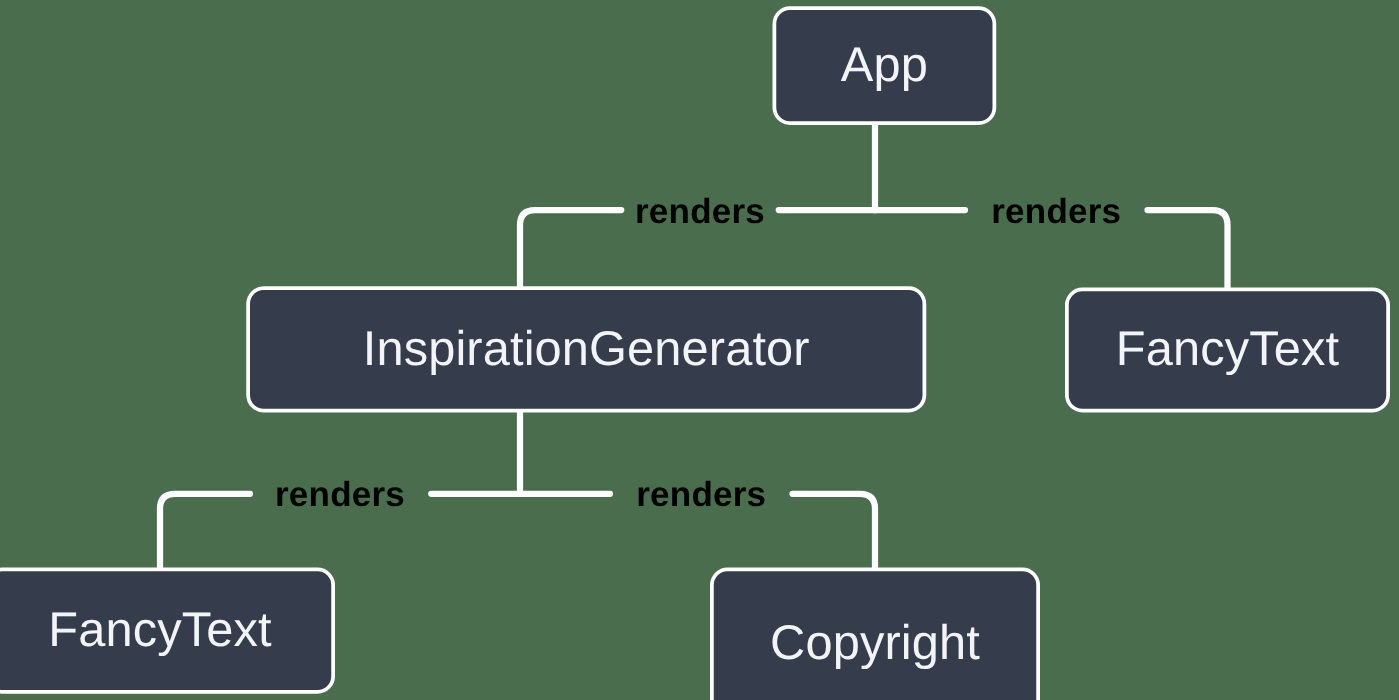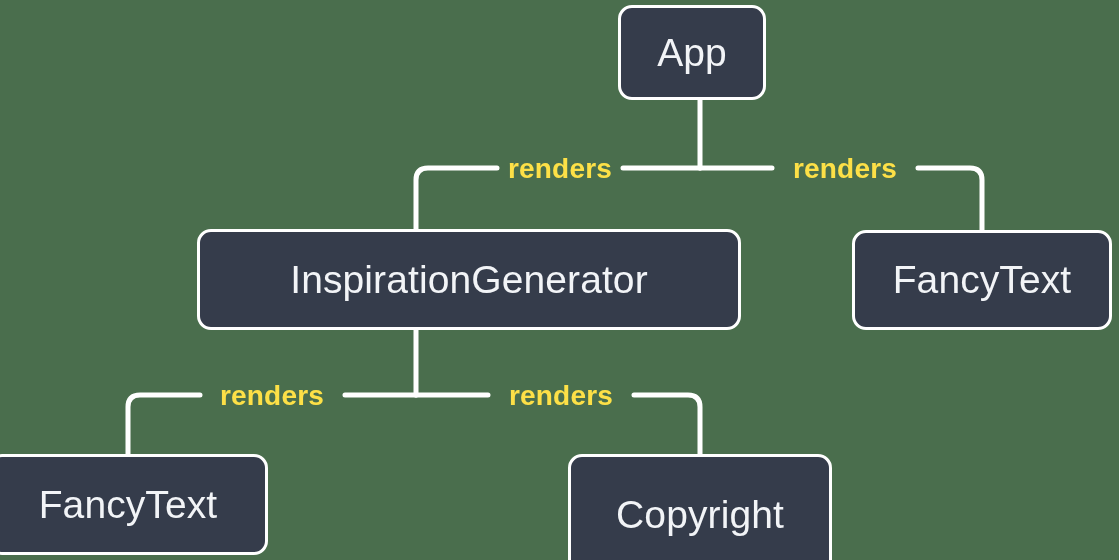--- a/index.html
+++ b/index.html
@@ -36,21 +36,21 @@
     align-items: center;
     justify-content: center;
     font-size: 39px;
     font-weight: 400;
     letter-spacing: 0.1px;
     white-space: nowrap;
     z-index: 2;
   }
   .edge-label {
     position: absolute;
-    color: #fde047;
+    color: #000000;
     font-size: 28px;
     font-weight: 700;
     letter-spacing: 0.2px;
     white-space: nowrap;
     transform: translate(-50%, -50%);
     z-index: 3;
   }
 </style>
 </head>
 <body>
@@ -67,21 +67,21 @@
       <path d="M 700 168 L 772 168 M 918 168 L 970 168 Q 982 168 982 180 L 982 230"></path>
 
       <path d="M 416 330 L 416 395"></path>
 
       <path d="M 416 395 L 345 395 M 200 395 L 140 395 Q 128 395 128 407 L 128 454"></path>
 
       <path d="M 416 395 L 488 395 M 634 395 L 688 395 Q 700 395 700 407 L 700 454"></path>
     </g>
   </svg>
 
-  <div class="node" style="left:618px; top:5px; width:148px; height:95px;">
+  <div class="node" style="left:618px; top:5px; width:179px; height:95px;">
     <span>App</span>
   </div>
 
   <div class="node" style="left:197px; top:229px; width:544px; height:101px;">
     <span>InspirationGenerator</span>
   </div>
 
   <div class="node" style="left:852px; top:230px; width:260px; height:100px;">
     <span>FancyText</span>
   </div>

